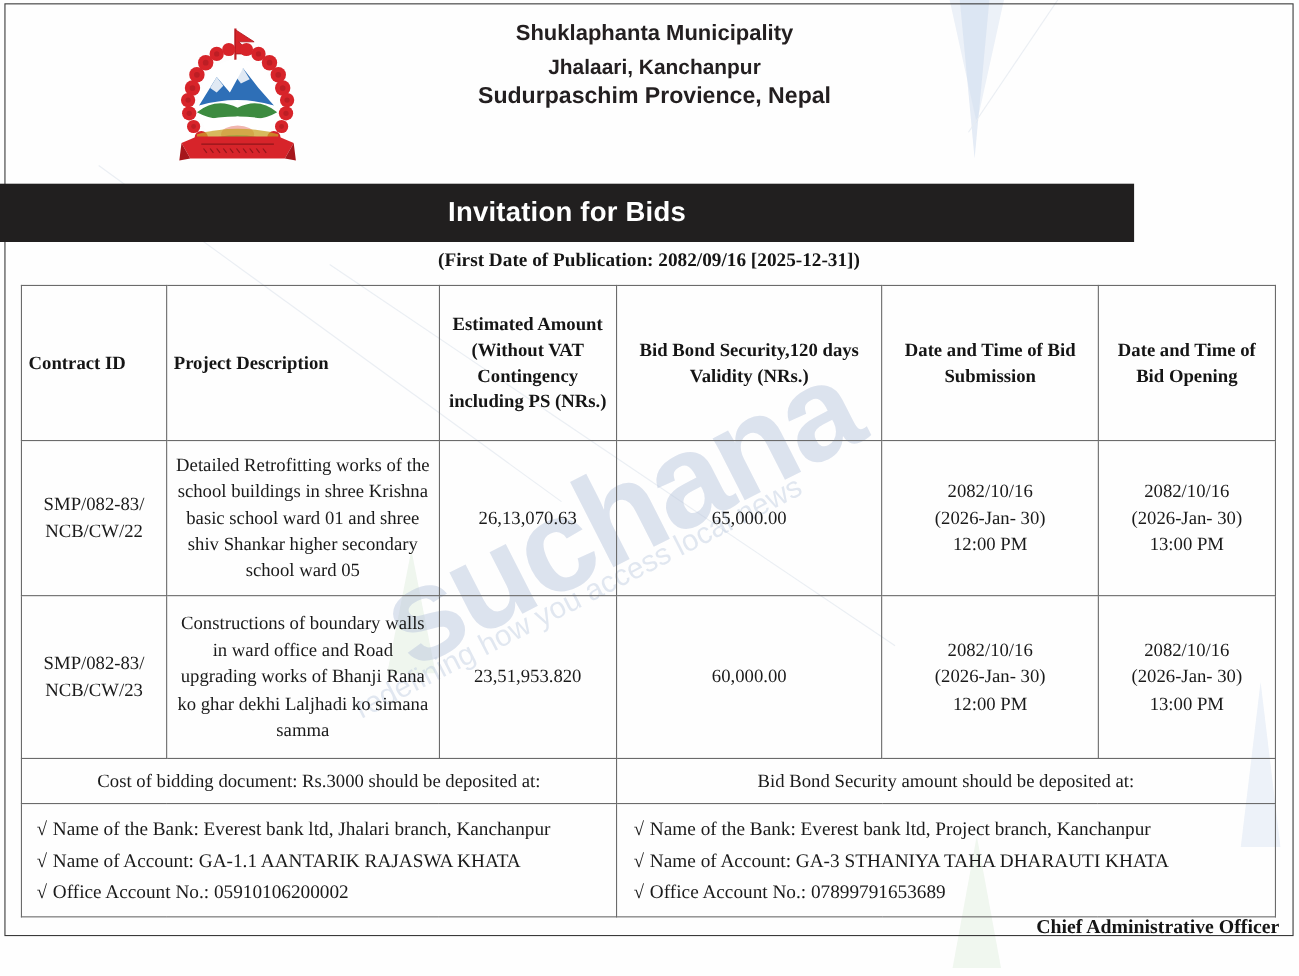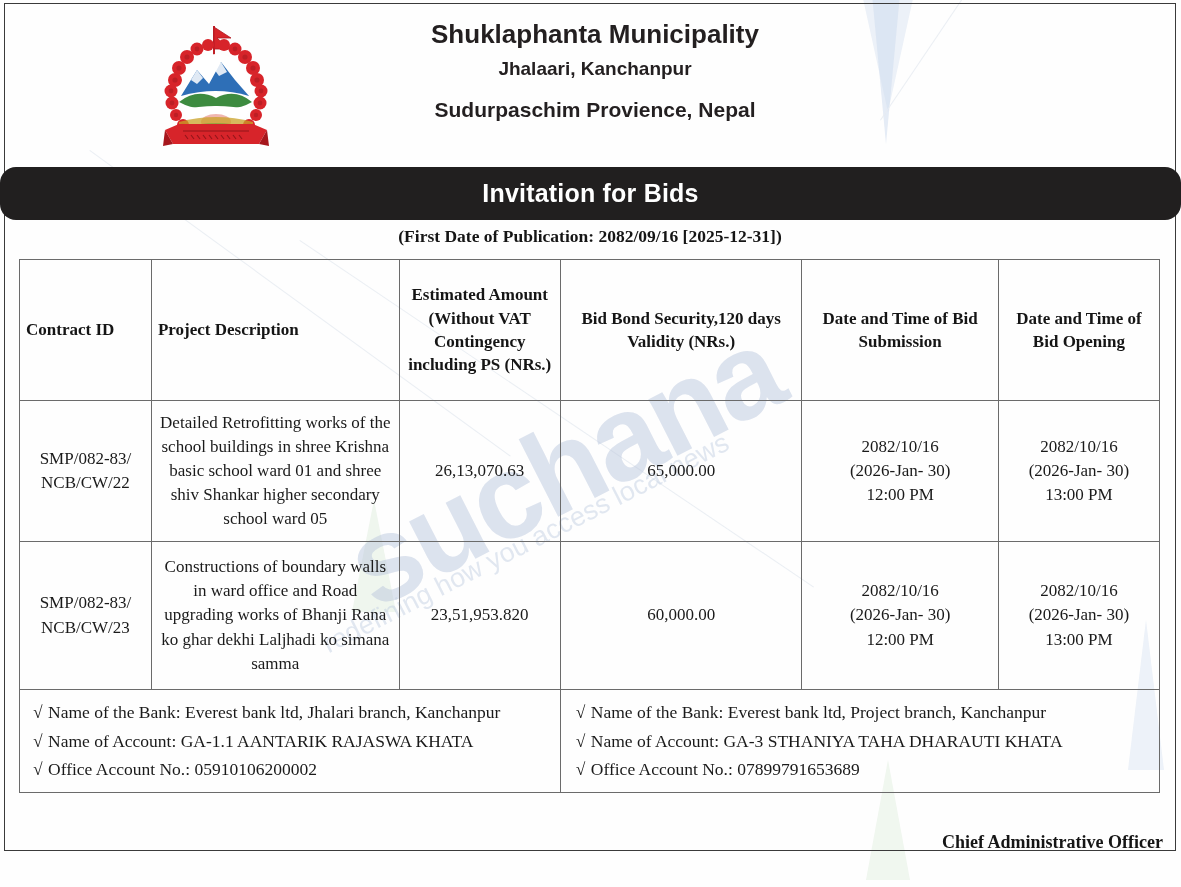--- a/index.html
+++ b/index.html
@@ -142,21 +142,21 @@
   .lh-text {
     position: absolute;
     left: 270px;
     top: 6px;
     width: 640px;
     text-align: center;
     font-family: "Liberation Sans", sans-serif;
     color: #231f20;
   }
   .lh-line1 {
-    font-size: 26px;
+    font-size: 20px;
     font-weight: 700;
     line-height: 1.28;
     letter-spacing: 0px;
     margin-top: 8px;
     text-align: center;
   }
   .lh-line2 {
     font-size: 33px;
     font-weight: 700;
     line-height: 1.28;
@@ -165,35 +165,33 @@
   .lh-line3 {
     font-size: 19px;
     font-weight: 700;
     line-height: 1.3;
     margin-top: 6px;
   }
   .lh-line4 {
     font-size: 21px;
     font-weight: 700;
     line-height: 1.3;
-    margin-top: 14px;
   }
 
   
   .banner {
     position: absolute;
     left: 0px;
     top: 167px;
-    width: 1181px;
+    width: 1031px;
     height: 53px;
     background: #211f1f;
     display: flex;
     align-items: center;
     justify-content: center;
-    border-radius: 16px;
   }
   .banner-title {
     color: #ffffff;
     font-family: "Liberation Sans", sans-serif;
     font-size: 25px;
     font-weight: 700;
     letter-spacing: 0.2px;
   }
 
   
@@ -485,20 +483,24 @@
             <div>(2026-Jan- 30)</div>
             <div>12:00 PM</div>
           </td>
           <td class="c-open">
             <div>2082/10/16</div>
             <div>(2026-Jan- 30)</div>
             <div>13:00 PM</div>
           </td>
         </tr>
 
+        <tr>
+          <td class="bank-head" colspan="3">Cost of bidding document: Rs.3000 should be deposited at:</td>
+          <td class="bank-head" colspan="3">Bid Bond Security amount should be deposited at:</td>
+        </tr>
 
         <tr>
           <td class="bank-body bank-left-cell" colspan="3">
             <ul class="bank-list">
               <li>
                 <span class="tick">√</span>
                 <span>Name of the Bank: Everest bank ltd, Jhalari branch, Kanchanpur</span>
               </li>
               <li>
                 <span class="tick">√</span>

